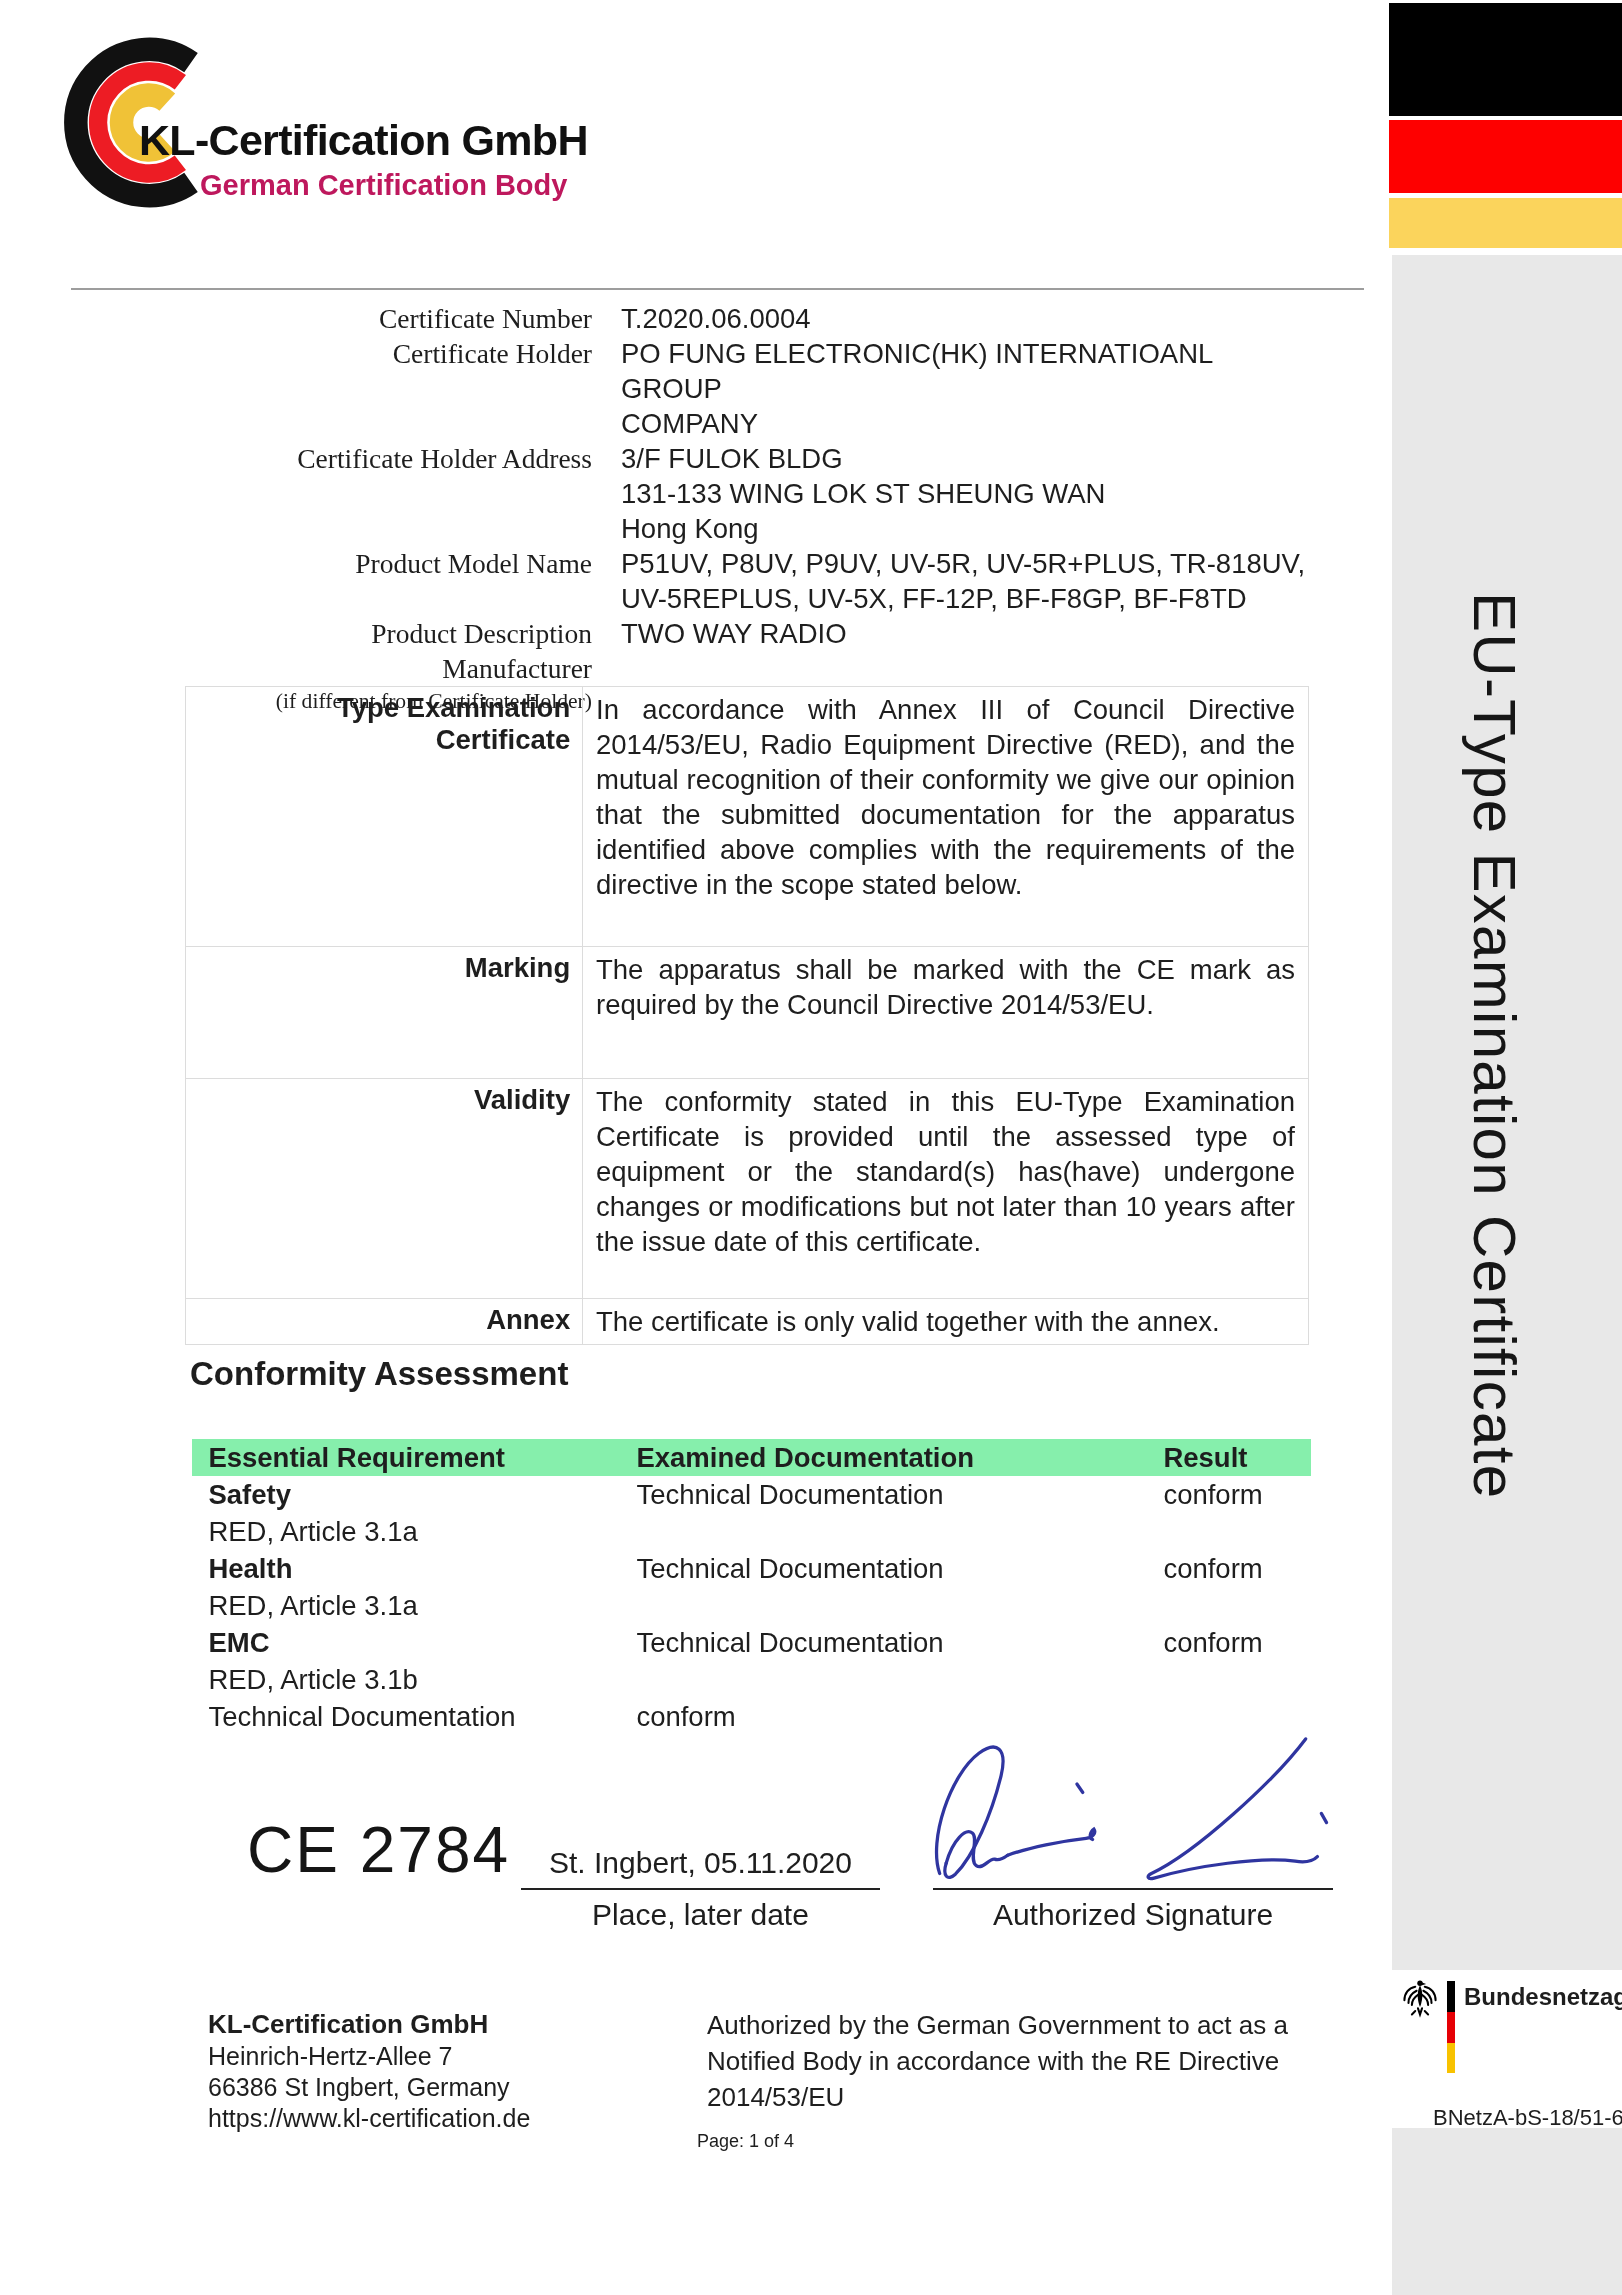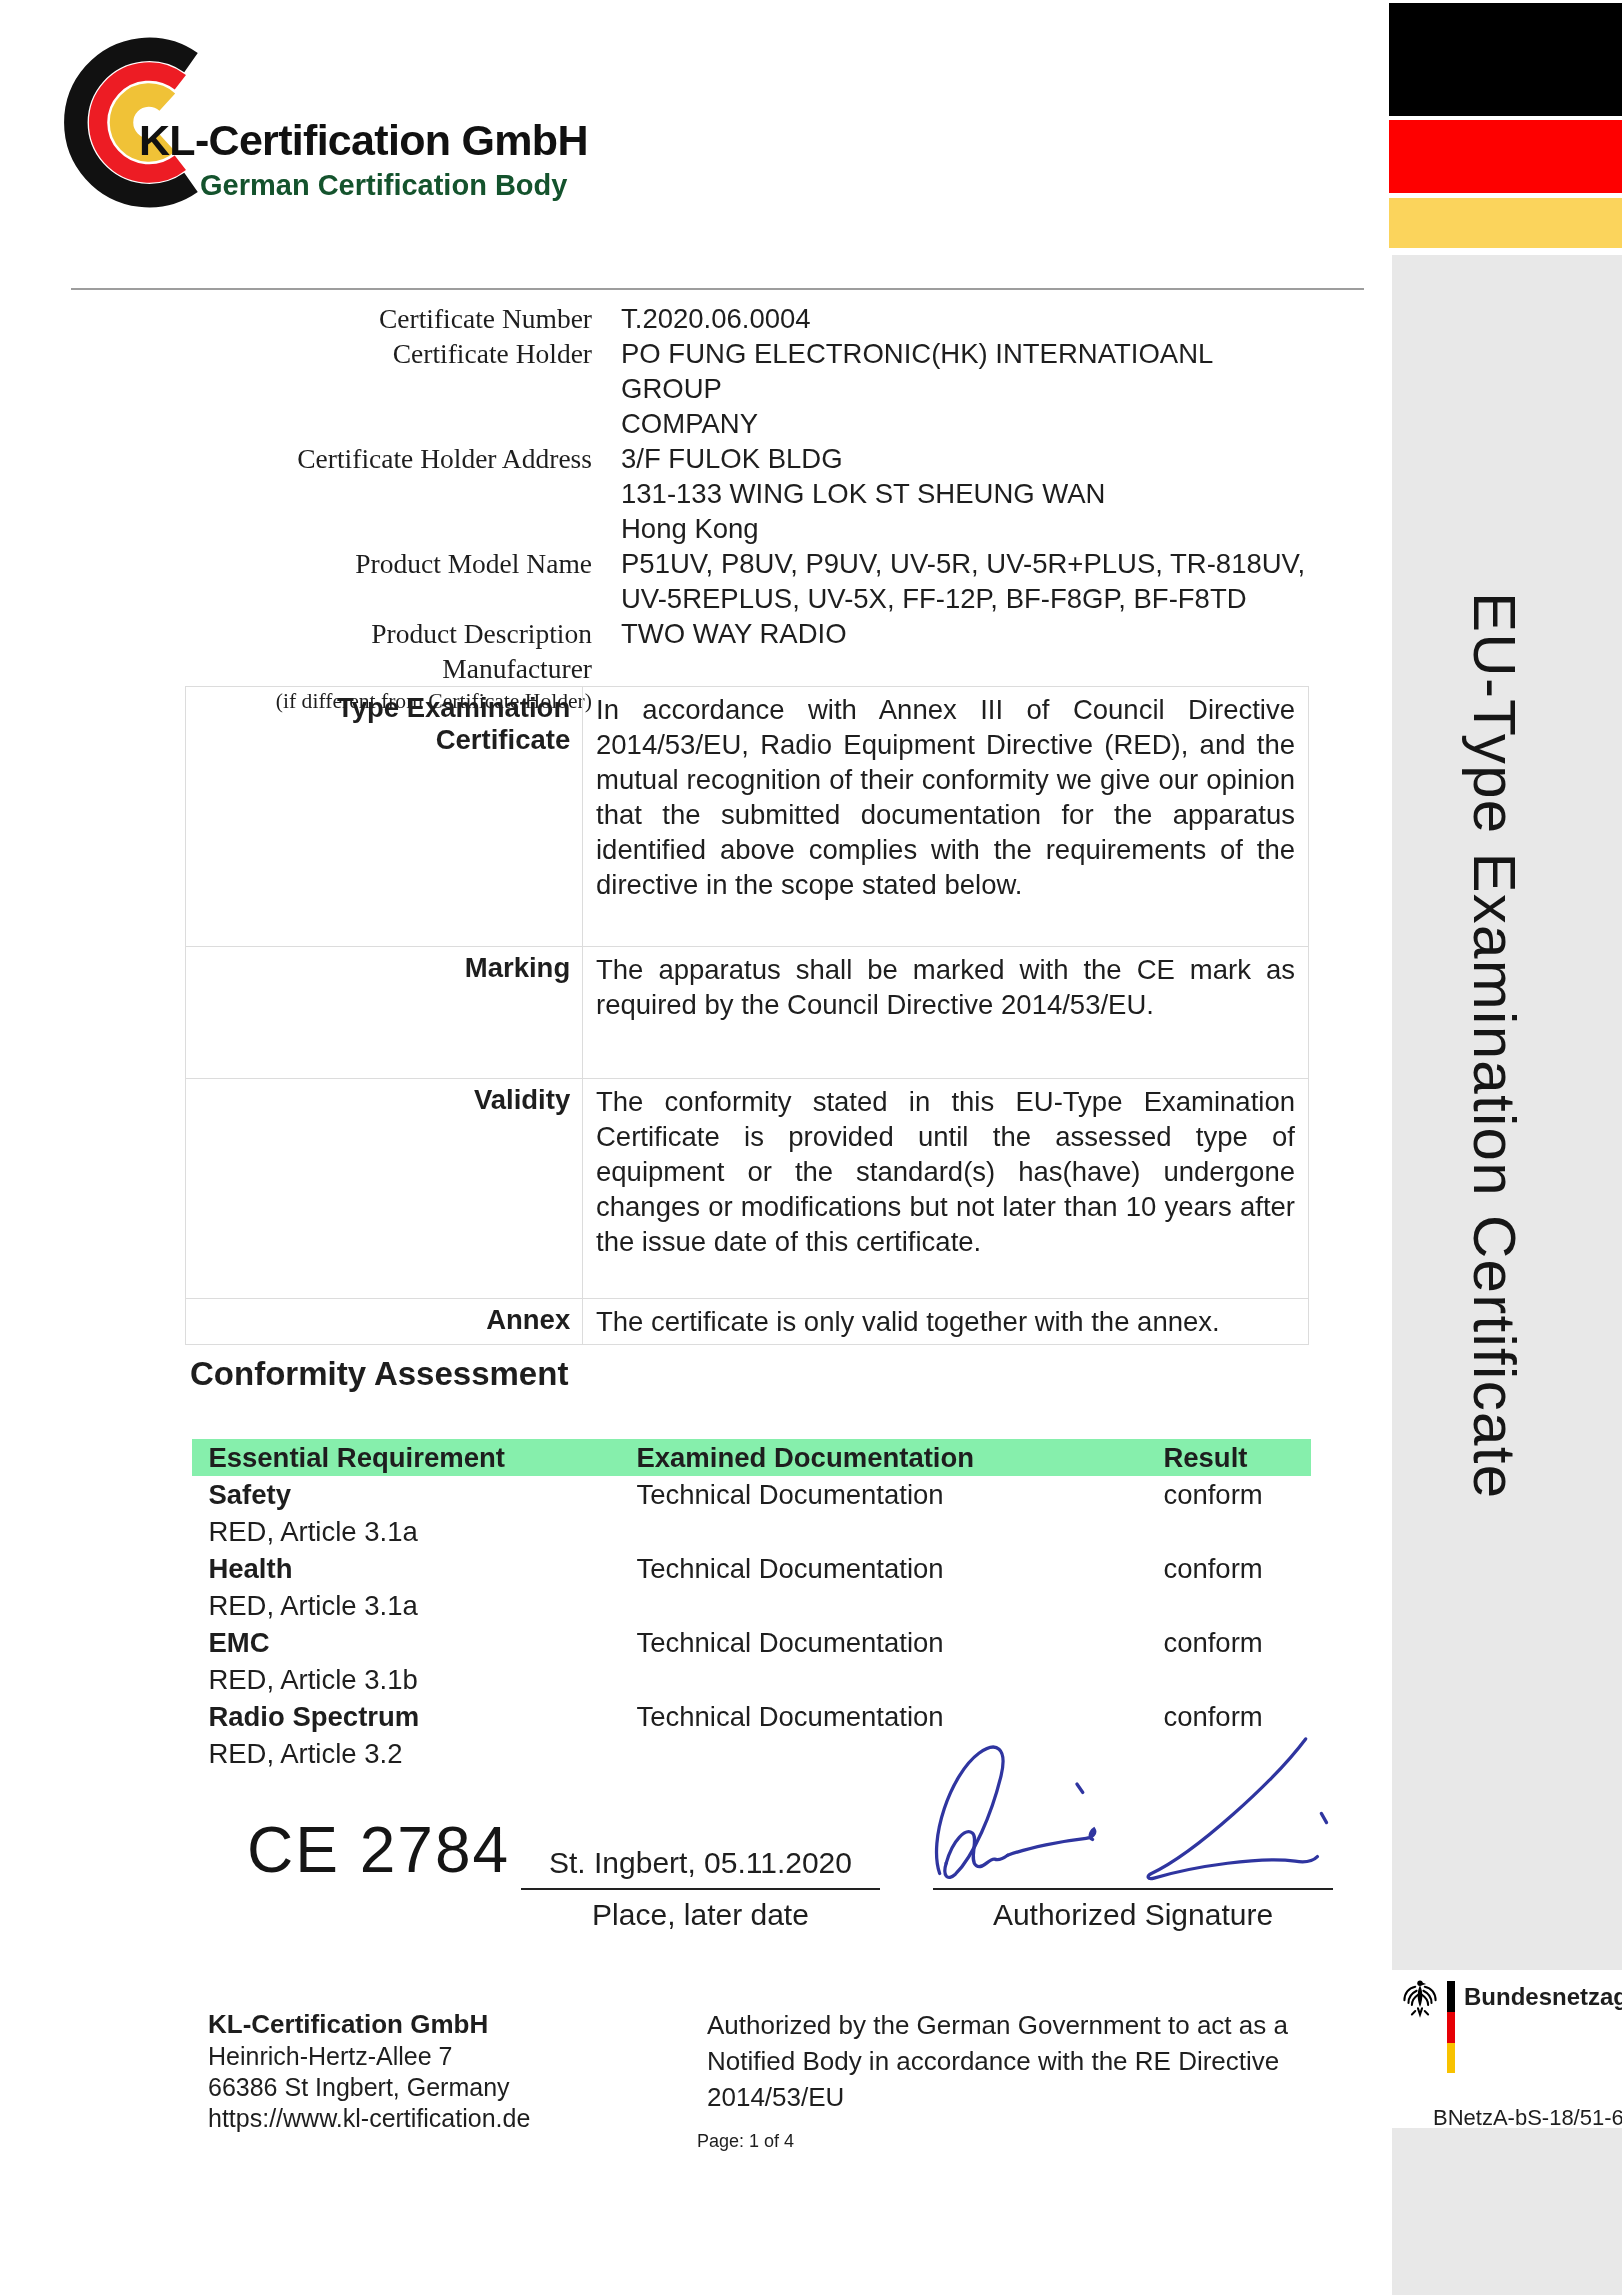--- a/index.html
+++ b/index.html
@@ -5,21 +5,21 @@
   html,body{margin:0;padding:0;background:#ffffff;}
   .page{
     position:relative;width:1622px;height:2295px;background:#ffffff;
     font-family:"Liberation Sans", sans-serif;color:#1e1e1e;overflow:hidden;
   }
   .abs{position:absolute;}
 
   
   .logo-svg{left:51px;top:31px;width:196px;height:183px;}
   .logo-title{left:139px;top:116px;font-size:43px;font-weight:bold;letter-spacing:-0.7px;color:#111;white-space:nowrap;}
-  .logo-subtitle{left:200px;top:169px;font-size:29px;font-weight:bold;color:#14532d;white-space:nowrap;}
+  .logo-subtitle{left:200px;top:169px;font-size:29px;font-weight:bold;color:#be185d;white-space:nowrap;}
 
   
   .flag-black{left:1389px;top:2.6px;width:234px;height:113px;background:#000000;}
   .flag-red{left:1389px;top:120px;width:234px;height:73px;background:#fe0000;}
   .flag-gold{left:1389px;top:198px;width:234px;height:50px;background:#fbd45c;}
 
   
   .sidebar-top{left:1392px;top:255px;width:230px;height:1715px;background:#e8e8e8;}
   .sidebar-bottom{left:1392px;top:2128px;width:230px;height:167px;background:#e8e8e8;}
   .vertical-title{
@@ -184,24 +184,20 @@
     </div>
     <div class="crow">
       <div>
         <div class="req-name">EMC</div>
         <div>RED, Article 3.1b</div>
       </div>
       <div>Technical Documentation</div>
       <div>conform</div>
     </div>
     <div class="crow">
-      <div>
-        <div class="req-name">Radio Spectrum</div>
-        <div>RED, Article 3.2</div>
-      </div>
       <div>Technical Documentation</div>
       <div>conform</div>
     </div>
   </div>
 
   <div class="abs ce-mark">CE 2784</div>
   <div class="abs place-date">St. Ingbert, 05.11.2020</div>
   <div class="abs sig-line line1"></div>
   <div class="abs sig-line line2"></div>
   <div class="abs place-label">Place, later date</div>

